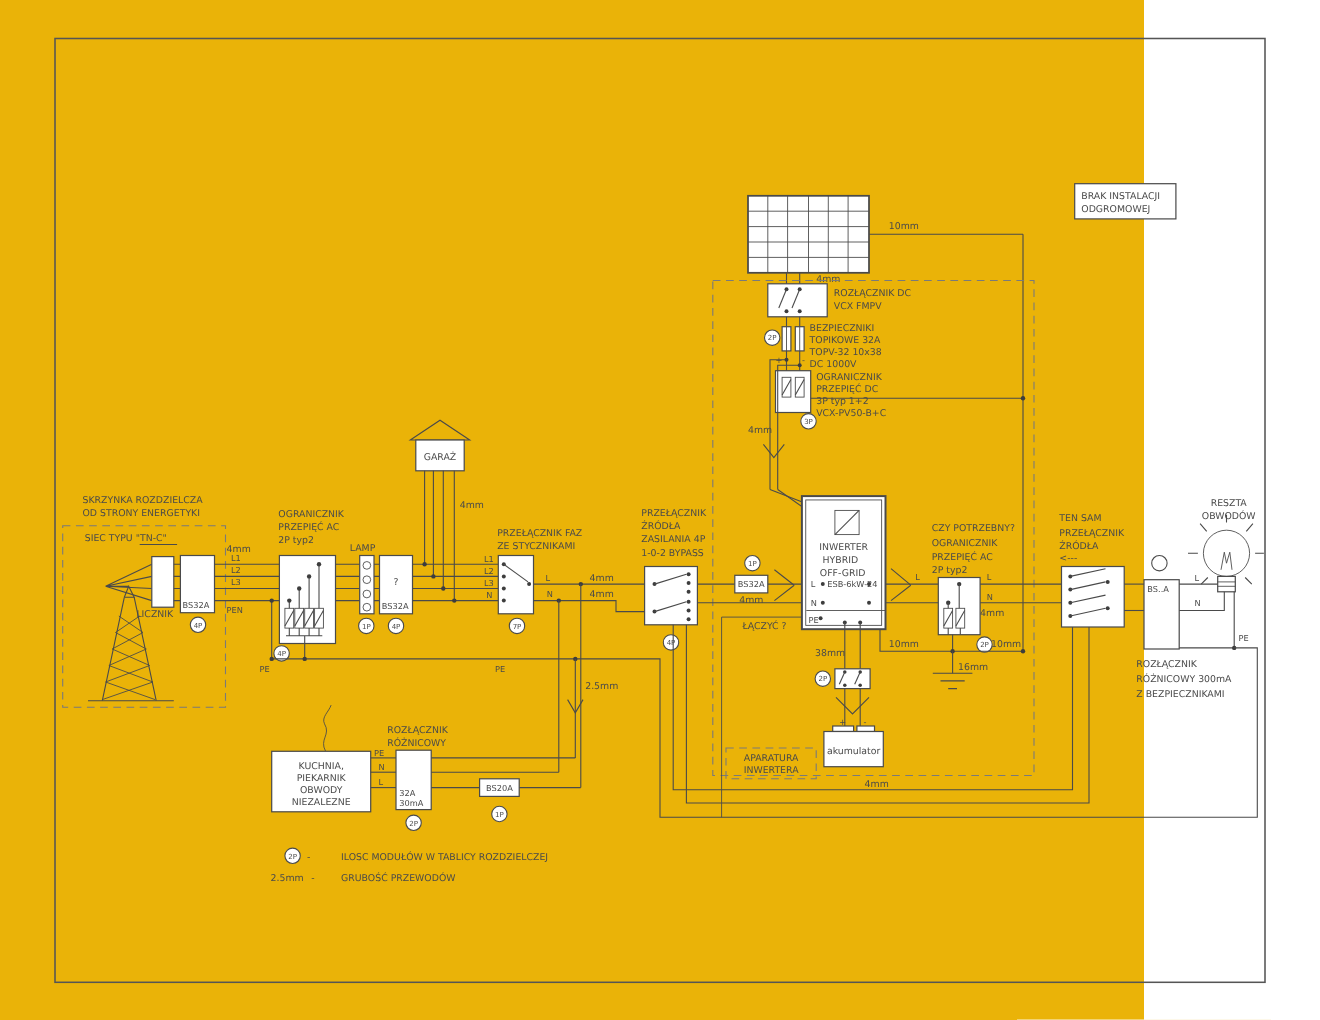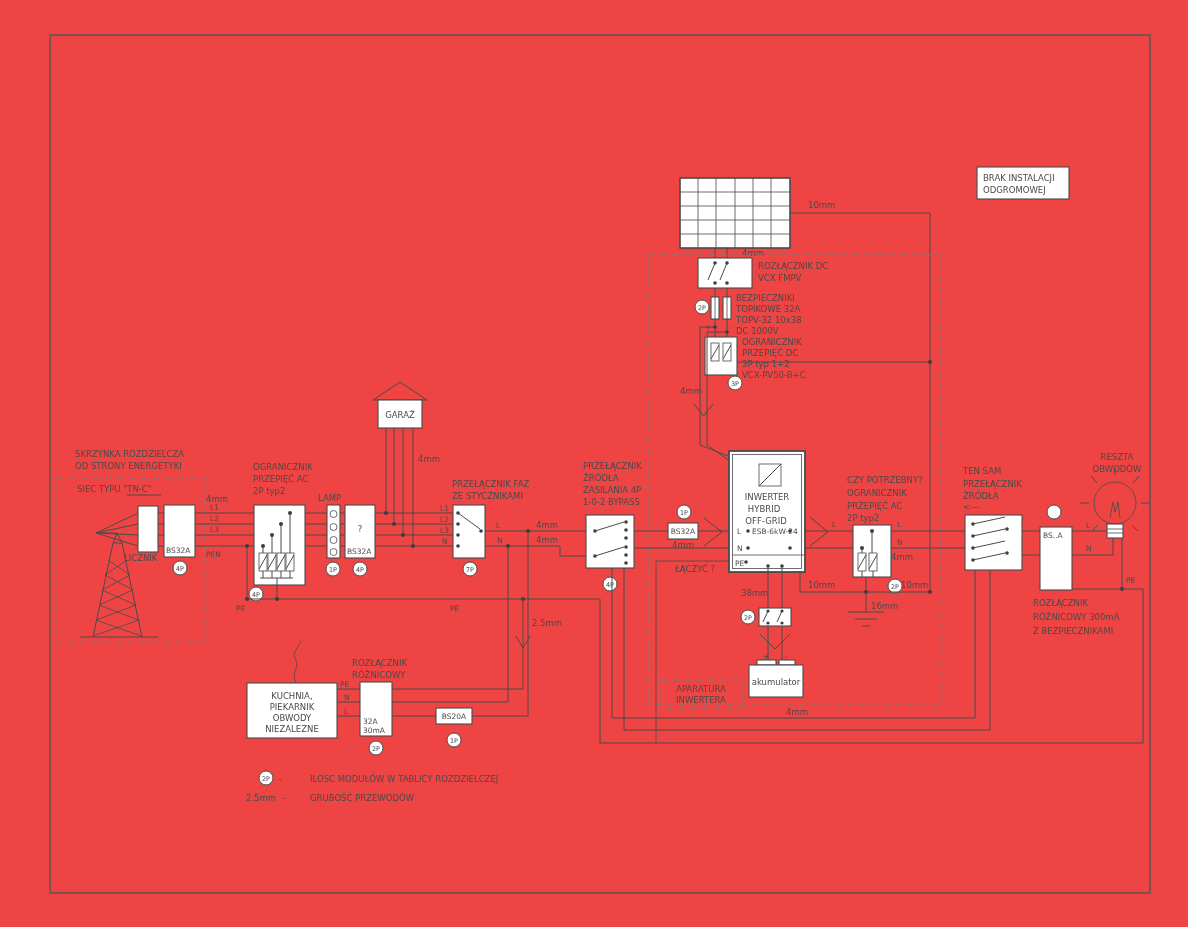--- a/index.html
+++ b/index.html
@@ -1,16 +1,16 @@
 <!DOCTYPE html>
 <html><head>
 <meta charset="utf-8">
 <style>
   html,body{margin:0;padding:0;background:#fff;}
-  .page{width:1188px;height:927px;background:#ef4444;position:relative;font-family:"DejaVu Sans",sans-serif;}
+  .page{width:1040px;height:927px;background:#eab308;position:relative;font-family:"DejaVu Sans",sans-serif;}
   svg{position:absolute;left:0;top:0;}
   svg text{fill:#4a4a4a;font-family:"DejaVu Sans",sans-serif;}
   .t8{font-size:8.5px;}
   .t7{font-size:7.5px;}
   .t6{font-size:6.4px;}
   .mid{text-anchor:middle;}
   .wire{stroke:#4a4a4a;stroke-width:1;fill:none;}
   .box{stroke:#4a4a4a;stroke-width:1.1;fill:#ffffff;}
   .boxthin{stroke:#4a4a4a;stroke-width:0.8;fill:none;}
   .dash{stroke:#7a7a7a;stroke-width:1;fill:none;stroke-dasharray:7 5;}

